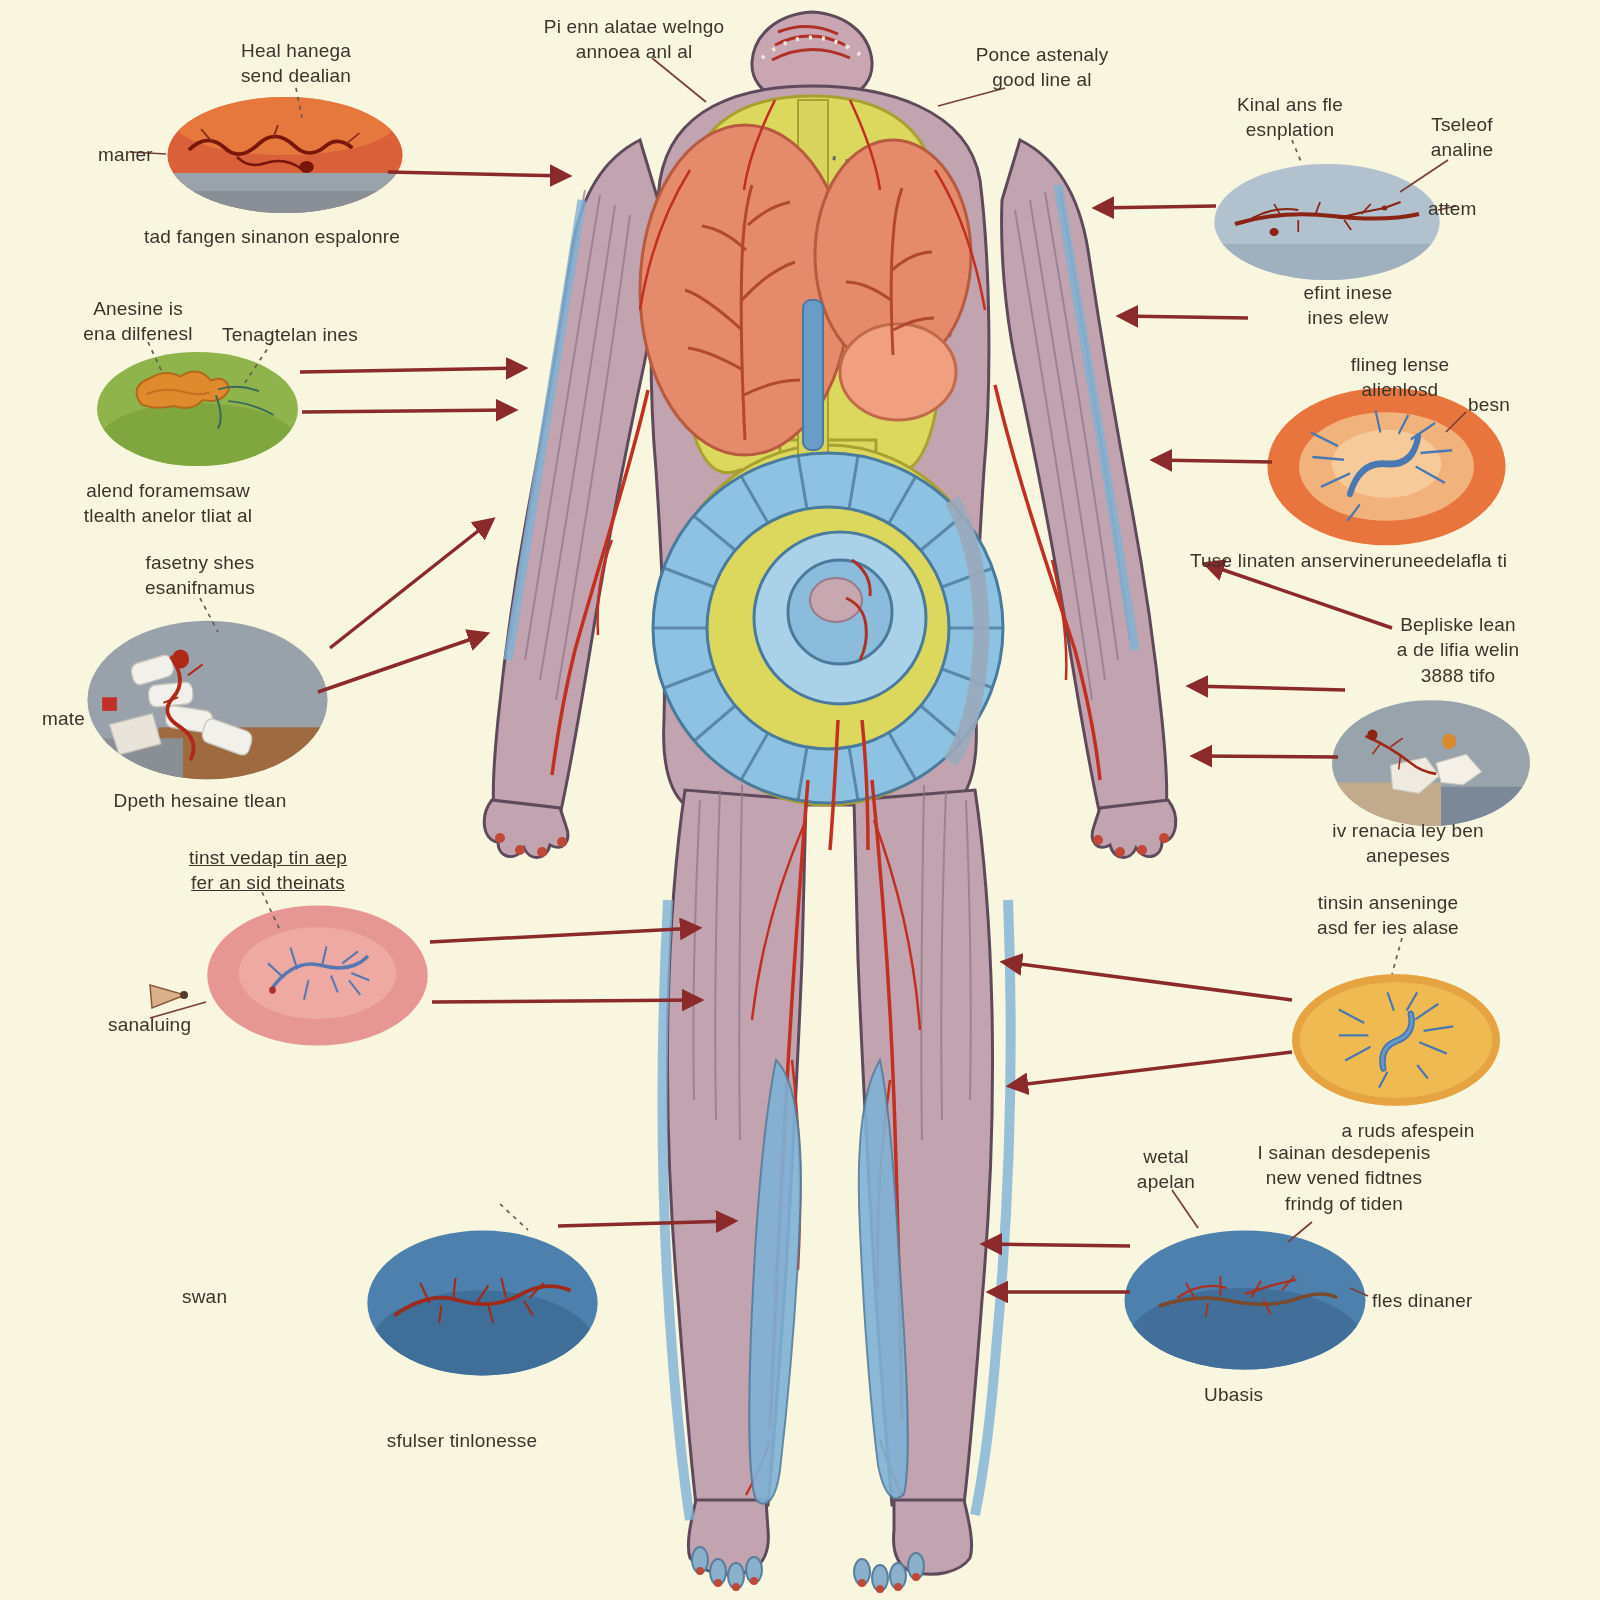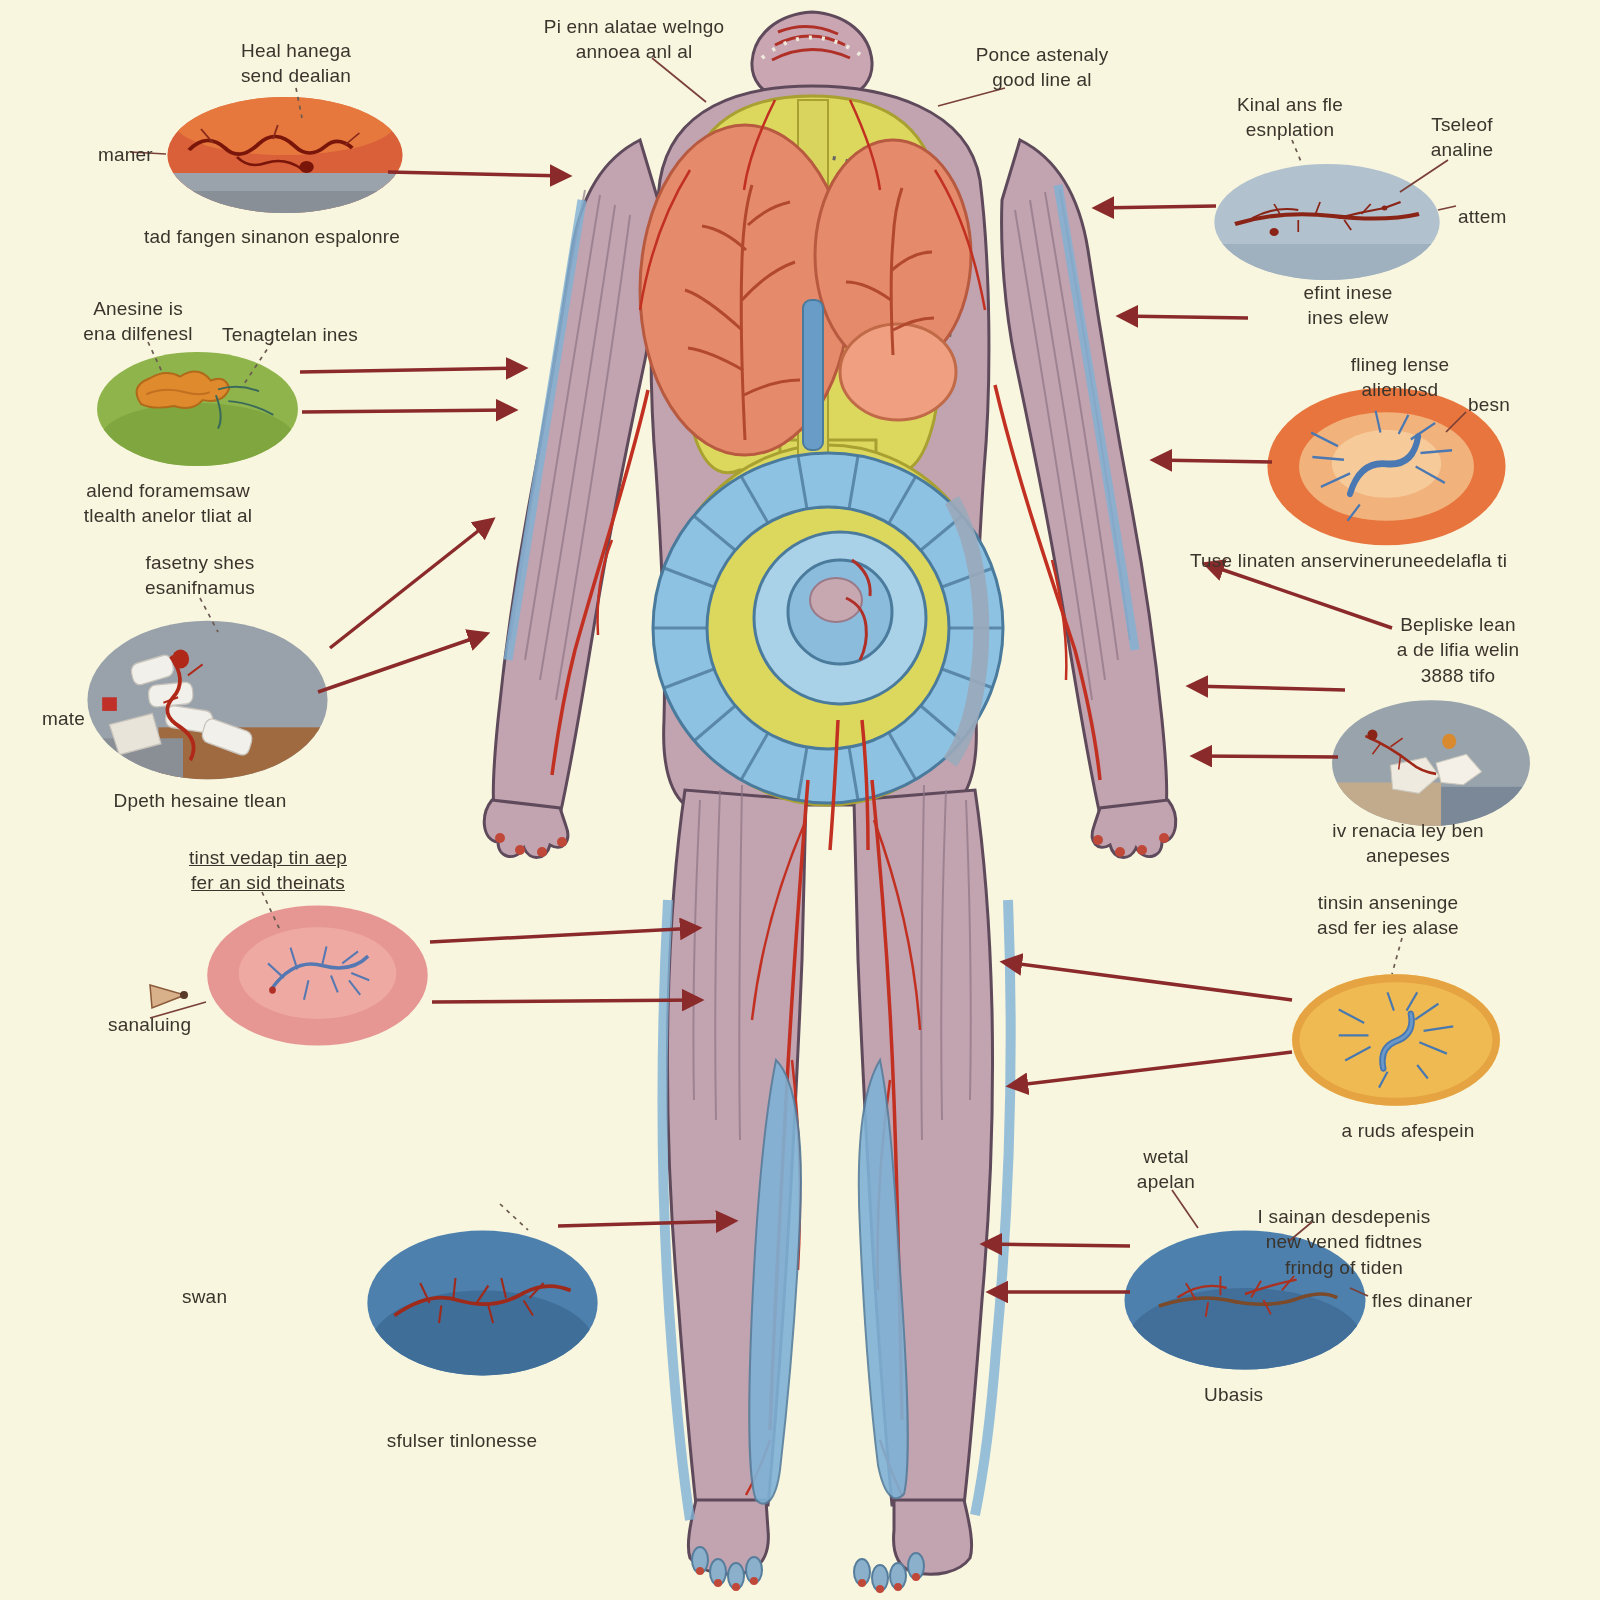--- a/index.html
+++ b/index.html
@@ -509,39 +509,39 @@
 
   <div class="label" style="left:634px;top:14px;">Pi enn alatae welngo
 annoea anl al</div>
   <div class="label" style="left:1042px;top:42px;">Ponce astenaly
 good line al</div>
 
   <div class="label" style="left:1290px;top:92px;">Kinal ans fle
 esnplation</div>
   <div class="label" style="left:1462px;top:112px;">Tseleof
 analine</div>
-  <div class="label left" style="left:1458px;top:196px;margin-top:8px;">attem</div>
+  <div class="label left" style="left:1428px;top:196px;">attem</div>
   <div class="label" style="left:1348px;top:280px;">efint inese
 ines elew</div>
 
   <div class="label" style="left:1400px;top:352px;">flineg lense
 alienlosd</div>
   <div class="label left" style="left:1468px;top:392px;">besn</div>
   <div class="label left" style="left:1190px;top:548px;">Tuse linaten anservineruneedelafla ti</div>
 
   <div class="label" style="left:1458px;top:612px;">Bepliske lean
 a de lifia welin
 3888 tifo</div>
   <div class="label" style="left:1408px;top:818px;">iv renacia ley ben anepeses</div>
 
   <div class="label" style="left:1388px;top:890px;">tinsin anseninge
 asd fer ies alase</div>
   <div class="label" style="left:1408px;top:1118px;">a ruds afespein</div>
 
   <div class="label" style="left:1166px;top:1144px;">wetal
 apelan</div>
-  <div class="label" style="left:1344px;top:1204px;">I sainan desdepenis
+  <div class="label" style="left:1344px;top:1140px;">I sainan desdepenis
 new vened fidtnes
 frindg of tiden</div>
   <div class="label left" style="left:1372px;top:1288px;">fles dinaner</div>
   <div class="label left" style="left:1204px;top:1382px;">Ubasis</div>
 
 </div>
 
 </body></html>

